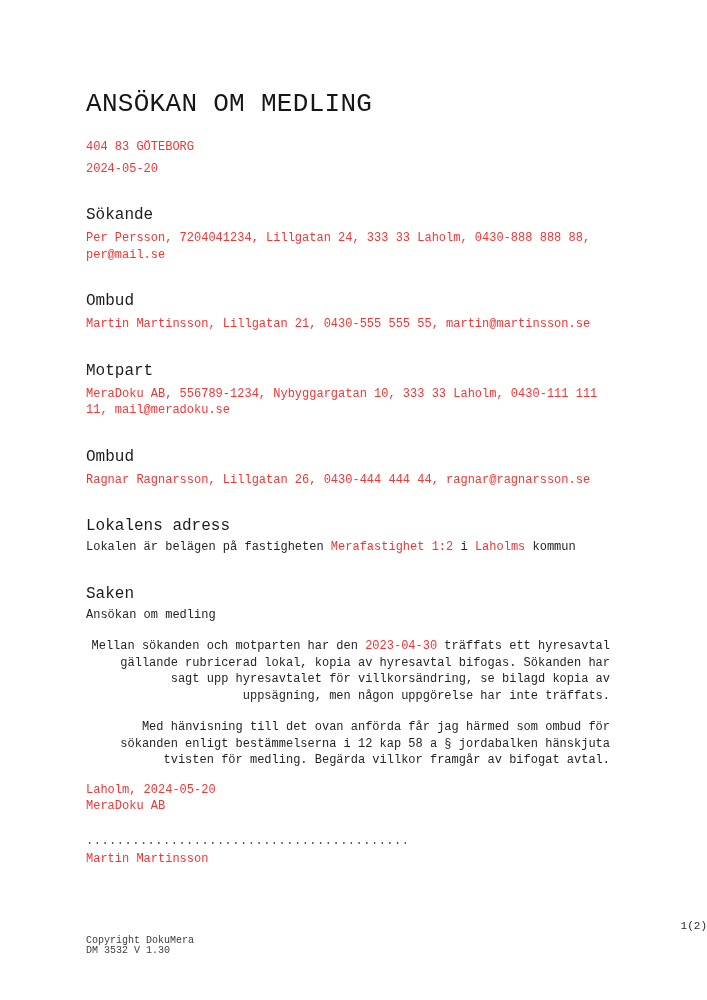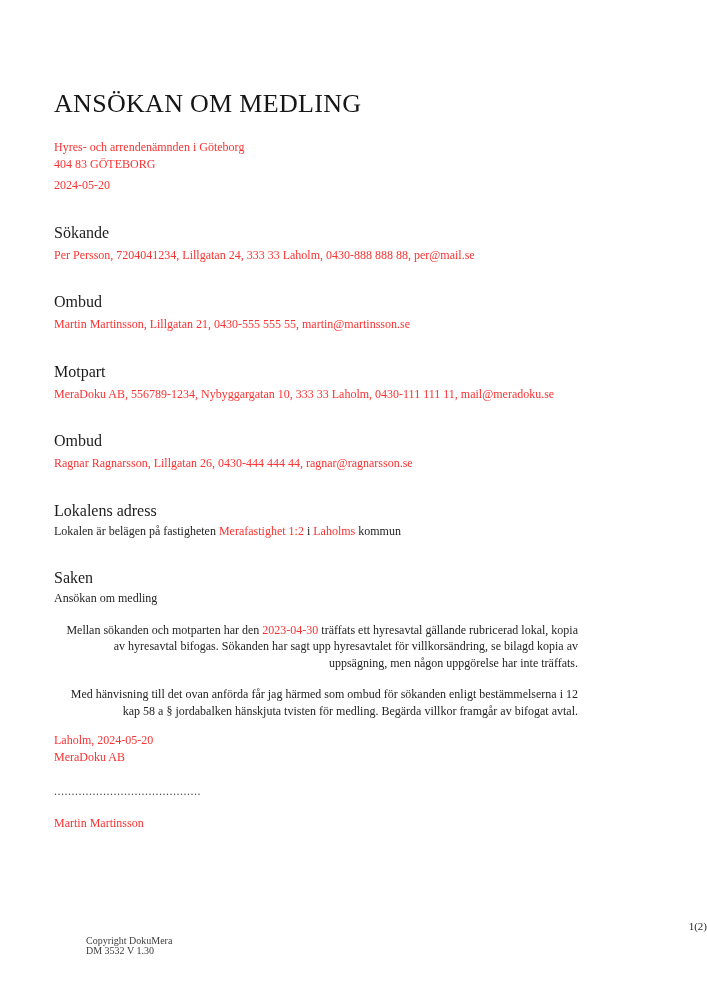--- a/index.html
+++ b/index.html
@@ -5,25 +5,25 @@
   html, body {
     margin: 0;
     padding: 0;
     background: #ffffff;
   }
   .page {
     position: relative;
     width: 707px;
     height: 1000px;
     background: #ffffff;
-    font-family: Liberation Serif, serif;
+    font-family: Liberation Mono, monospace;
     color: #242424;
     overflow: hidden;
     box-sizing: border-box;
-    padding: 88px 0 0 54px;
+    padding: 88px 0 0 86px;
   }
   .content {
     width: 524px;
   }
   .title {
     font-size: 26px;
     line-height: 32px;
     font-weight: 400;
     color: #161616;
     letter-spacing: 0.3px;
@@ -47,21 +47,21 @@
   .tight { margin-top: 2px; }
   .para { margin-top: 15px; text-align: right; }
   .sig-block { margin-top: 13px; }
   .sig-dots {
     margin-top: 20px;
     font-size: 12px;
     line-height: 12px;
     color: #4a4a4a;
     letter-spacing: 0.5px;
   }
-  .sig-name { margin-top: 18px; }
+  .sig-name { margin-top: 4px; }
   .page-number {
     position: absolute;
     top: 920px;
     left: 0;
     width: 707px;
     text-align: right;
     font-size: 11px;
     line-height: 13px;
     color: #2b2b2b;
   }
@@ -76,21 +76,20 @@
 </style>
 </head>
 <body>
 
 <div class="page">
   <div class="content">
 
     <div class="title">ANSÖKAN OM MEDLING</div>
 
     <div class="recipient body-text red">
-      <div>Hyres- och arrendenämnden i Göteborg</div>
       <div>404 83 GÖTEBORG</div>
     </div>
 
     <div class="doc-date body-text red">2024-05-20</div>
 
     <div class="section-heading">Sökande</div>
     <div class="section-details body-text red">Per Persson, 7204041234, Lillgatan 24, 333 33 Laholm, 0430-888 888 88, per@mail.se</div>
 
     <div class="section-heading">Ombud</div>
     <div class="section-details body-text red">Martin Martinsson, Lillgatan 21, 0430-555 555 55, martin@martinsson.se</div>

